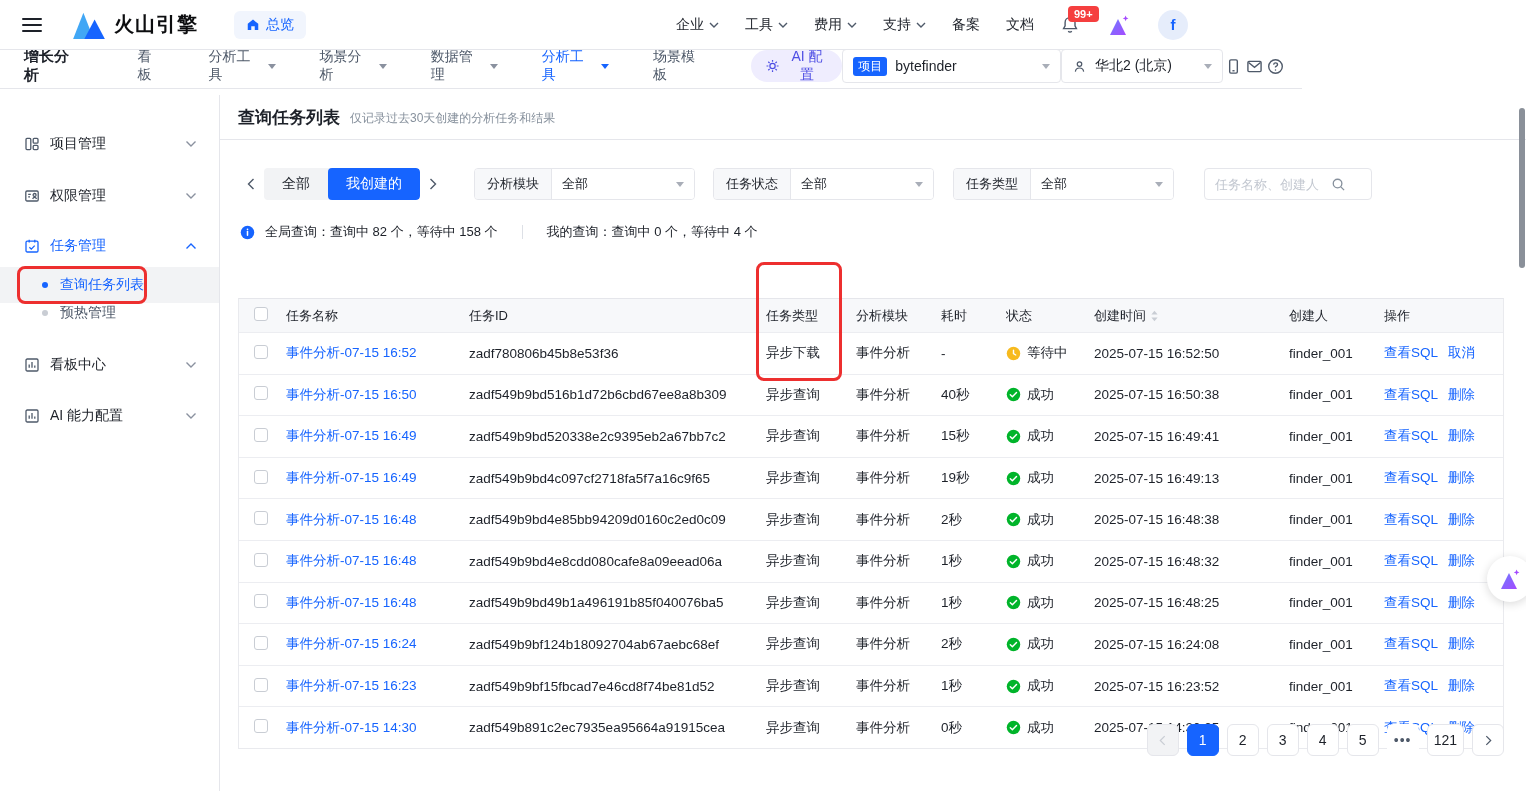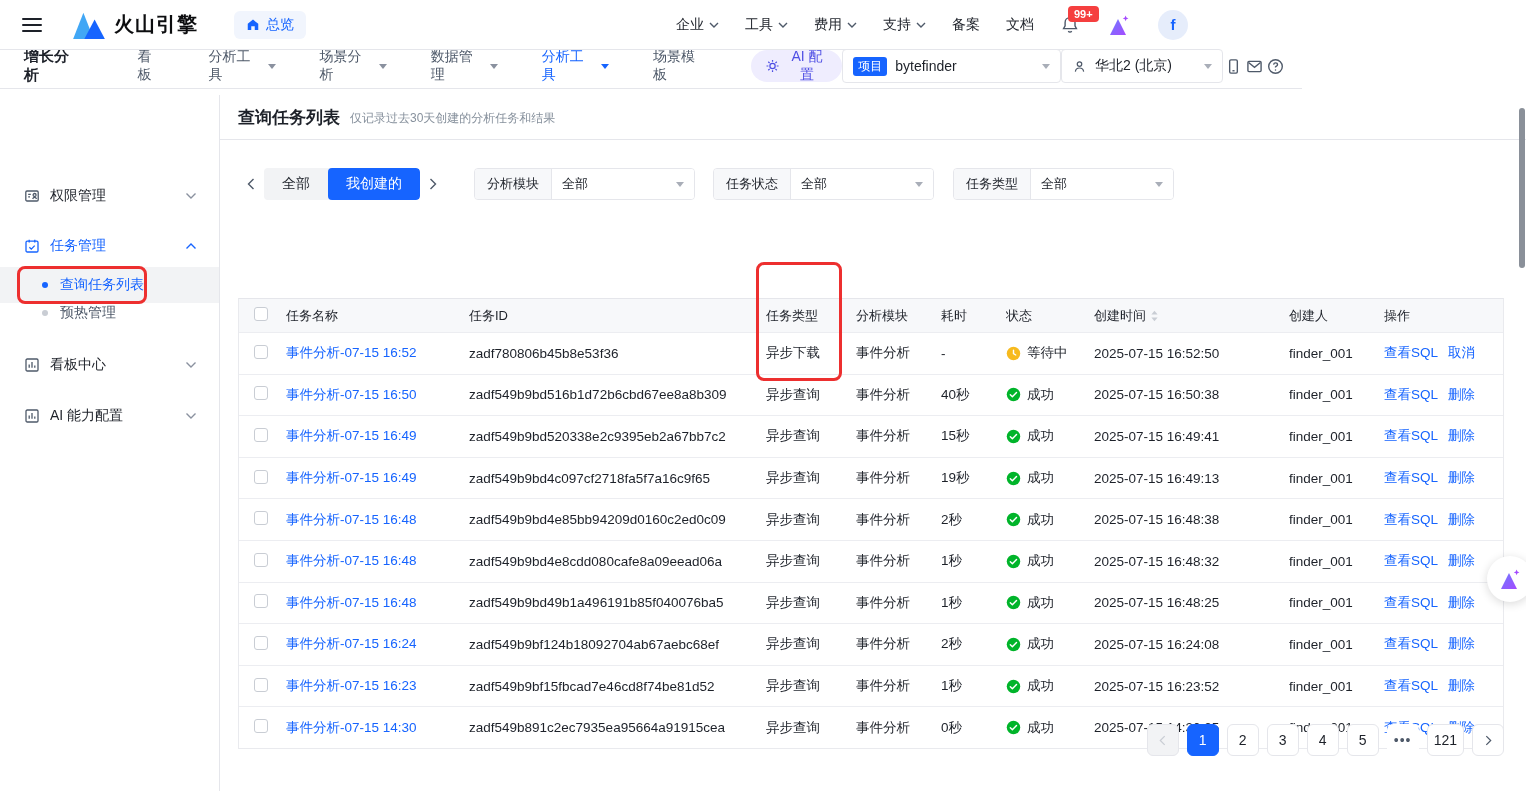--- a/index.html
+++ b/index.html
@@ -269,20 +269,31 @@
       <svg width="17" height="17" viewBox="0 0 16 16" fill="none" stroke="#4E5969" stroke-width="1.3">
           <circle cx="8" cy="8" r="6.4"></circle>
           <path d="M6.2 6.3c.2-1 1-1.7 1.8-1.7 1 0 1.9.8 1.9 1.7 0 1.2-1.3 1.3-1.9 2.1v.5"></path>
           <circle cx="8" cy="11.3" r=".7" fill="#4E5969" stroke="none"></circle>
         </svg>
     </button>
   </div>
 </nav>
 
 <aside class="sidebar">
+  <div class="side-item" style="top:31px;">
+    <svg width="16" height="16" viewBox="0 0 16 16" fill="none" stroke="#4E5969" stroke-width="1.3">
+        <rect x="2" y="2.4" width="4.8" height="11.2" rx="1"></rect>
+        <rect x="9.2" y="2.4" width="4.8" height="4.8" rx="1"></rect>
+        <rect x="9.2" y="9.4" width="4.8" height="4.2" rx="1"></rect>
+      </svg>
+    <span>项目管理</span>
+    <svg class="chev" width="12" height="8" viewBox="0 0 12 8" fill="none" stroke="currentColor" stroke-width="1.4">
+        <path d="M1.5 1.5L6 6l4.5-4.5"></path>
+      </svg>
+  </div>
   <div class="side-item" style="top:83px;">
     <svg width="16" height="16" viewBox="0 0 16 16" fill="none" stroke="#4E5969" stroke-width="1.3">
         <rect x="1.8" y="3" width="12.4" height="10" rx="1.2"></rect>
         <path d="M4.2 6.4h2.6M4.2 8.9h1.8"></path>
         <circle cx="10.6" cy="7" r="1.5"></circle>
         <path d="M8.7 11c.3-1.1 1-1.7 1.9-1.7s1.6.6 1.9 1.7"></path>
       </svg>
     <span>权限管理</span>
     <svg class="chev" width="12" height="8" viewBox="0 0 12 8" fill="none" stroke="currentColor" stroke-width="1.4">
         <path d="M1.5 1.5L6 6l4.5-4.5"></path>
@@ -365,22 +376,39 @@
         <span class="caret"></span>
       </span>
     </div>
     <div class="filter" style="margin-left:19px;">
       <span class="filter-label">任务类型</span>
       <span class="filter-value">
         <span class="grow">全部</span>
         <span class="caret"></span>
       </span>
     </div>
-  </div>
-
+    <div class="list-search">
+      <input placeholder="任务名称、创建人" style="">
+      <svg width="15" height="15" viewBox="0 0 16 16" fill="none" stroke="#86909C" stroke-width="1.4">
+          <circle cx="7" cy="7" r="4.6"></circle>
+          <path d="M10.5 10.5L14 14"></path>
+        </svg>
+    </div>
+  </div>
+
+  <div class="info-row">
+    <svg width="15" height="15" viewBox="0 0 16 16">
+        <circle cx="8" cy="8" r="7.2" fill="#1664FF"></circle>
+        <path d="M8 7v4" stroke="#fff" stroke-width="1.6" stroke-linecap="round"></path>
+        <circle cx="8" cy="4.6" r=".9" fill="#fff"></circle>
+      </svg>
+    <span>全局查询：查询中 82 个，等待中 158 个</span>
+    <span class="info-divider"></span>
+    <span>我的查询：查询中 0 个，等待中 4 个</span>
+  </div>
 
   <div class="task-table">
     <div class="thead">
       <div class="th c-check"><span class="checkbox"></span></div>
       <div class="th c-name">任务名称</div>
       <div class="th c-id">任务ID</div>
       <div class="th c-type">任务类型</div>
       <div class="th c-module">分析模块</div>
       <div class="th c-dur">耗时</div>
       <div class="th c-status">状态</div>

